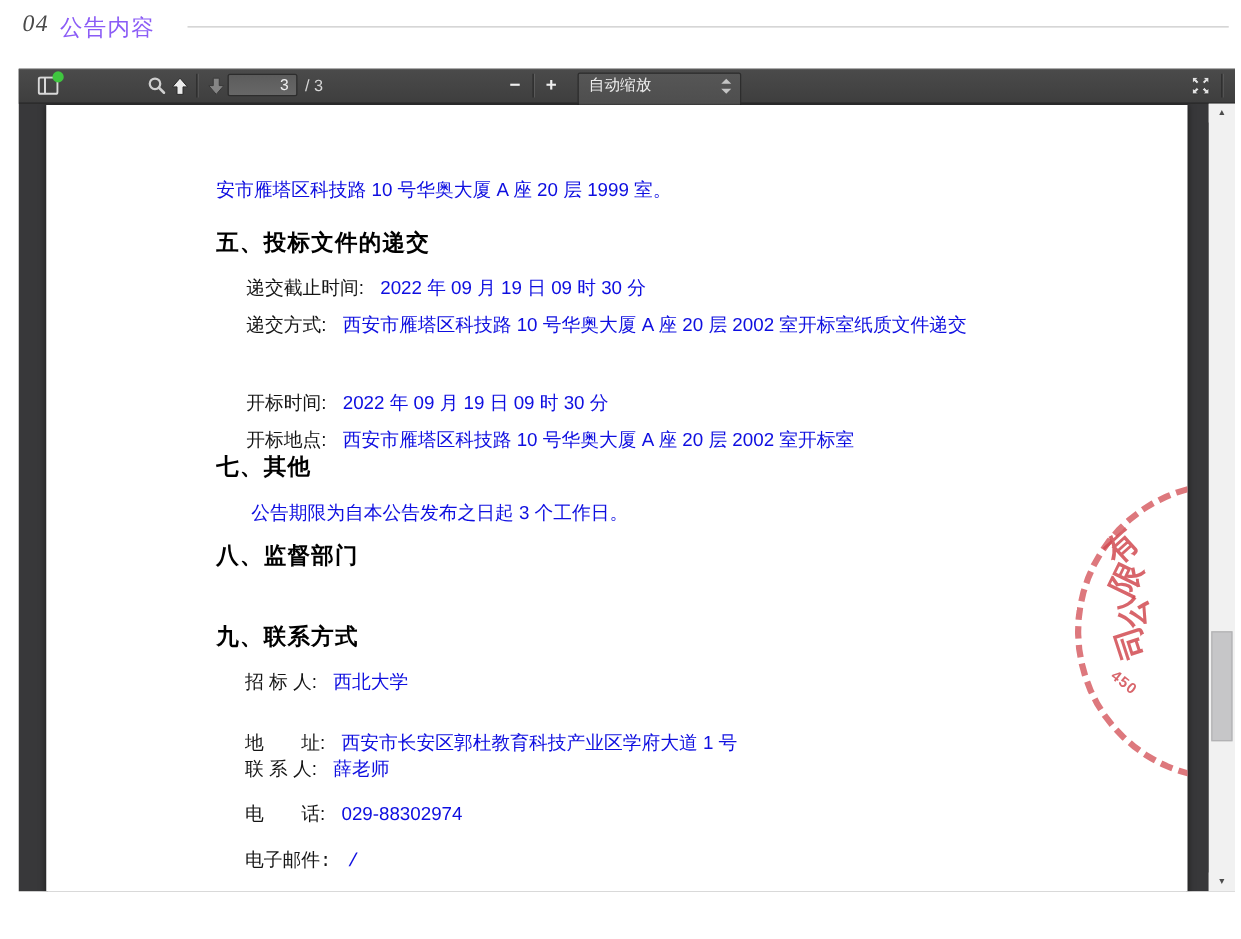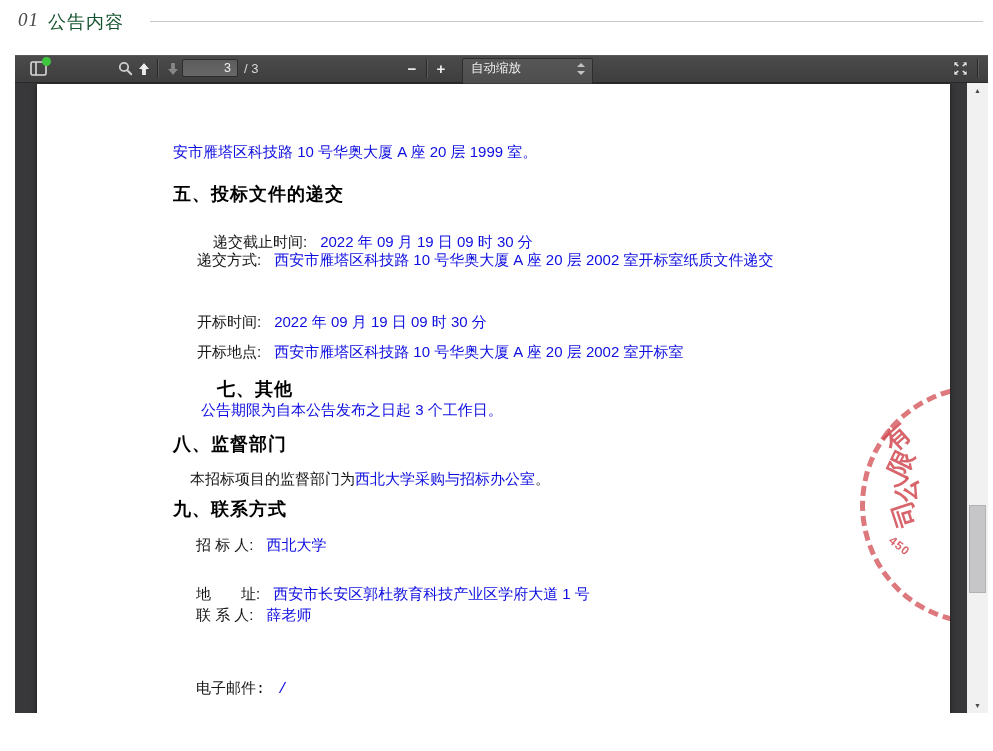--- a/index.html
+++ b/index.html
@@ -8,21 +8,21 @@
     background:#ffffff;
     font-family:"Liberation Sans","DejaVu Sans",sans-serif;
   }
   
   .hdr{position:absolute;left:0;top:0;width:993px;height:42px;}
   .hdr-num{
     position:absolute;left:18px;top:9px;
     font-family:"Liberation Serif","DejaVu Serif",serif;
     font-style:italic;font-size:19px;color:#4a4a4a;letter-spacing:1px;
   }
-  .hdr-title{position:absolute;left:48px;top:10px;font-size:18px;color:#14532d;letter-spacing:1px;}
+  .hdr-title{position:absolute;left:48px;top:10px;font-size:18px;color:#8b5cf6;letter-spacing:1px;}
   .hdr-rule{position:absolute;left:150px;right:10px;top:21px;height:0;border-top:1px solid #c9c9c9;}
 
   
   .viewer{position:absolute;left:15px;top:55px;width:973px;height:658px;background:#38383a;}
 
   .toolbar{
     position:absolute;left:0;top:0;right:0;height:27px;
     background:linear-gradient(#4b4b4b,#3e3e3e);
     border-bottom:1px solid #282828;
     box-shadow:inset 0 1px 0 rgba(255,255,255,.08);
@@ -81,21 +81,21 @@
   .ch3{left:856px;top:392px;transform:rotate(-86deg);}
   .ch4{left:854px;top:417px;transform:rotate(-108deg);}
 
   
   .icon{display:block;}
 </style>
 </head>
 <body>
 
 <div class="hdr">
-  <span class="hdr-num">01</span>
+  <span class="hdr-num">04</span>
   <span class="hdr-title">公告内容</span>
   <div class="hdr-rule"></div>
 </div>
 
 <div class="viewer">
 
   <div class="toolbar">
 
     <button class="tb-btn" style="left:11px;">
       <svg class="icon" width="17" height="15" viewBox="0 0 17 15">
@@ -157,51 +157,51 @@
     </button>
     <div class="tb-sep" style="left:962px;"></div>
   </div>
 
   <div class="scrollarea">
     <div class="pdf-page">
 
       <div class="line blue" style="left:136px;top:59px;">安市雁塔区科技路 10 号华奥大厦 A 座 20 层 1999 室。</div>
 
       <div class="doc-h" style="top:98px;">五、投标文件的递交</div>
-      <div class="line" style="left:176px;top:137px;margin-top:12px;">
+      <div class="line" style="left:160px;top:137px;">
         <span>递交截止时间:</span><span class="val blue">2022 年 09 月 19 日 09 时 30 分</span>
       </div>
       <div class="line" style="left:160px;top:167px;">
         <span>递交方式:</span><span class="val blue">西安市雁塔区科技路 10 号华奥大厦 A 座 20 层 2002 室开标室纸质文件递交</span>
       </div>
 
       <div class="line" style="left:160px;top:229px;">
         <span>开标时间:</span><span class="val blue">2022 年 09 月 19 日 09 时 30 分</span>
       </div>
       <div class="line" style="left:160px;top:259px;">
         <span>开标地点:</span><span class="val blue">西安市雁塔区科技路 10 号华奥大厦 A 座 20 层 2002 室开标室</span>
       </div>
 
-      <div class="doc-h" style="top:293px;margin-left:44px;">七、其他</div>
+      <div class="doc-h" style="top:277px;">七、其他</div>
       <div class="line blue" style="left:164px;top:317px;">公告期限为自本公告发布之日起 3 个工作日。</div>
 
       <div class="doc-h" style="top:348px;">八、监督部门</div>
-      <div class="line" style="left:153px;top:386px;">
-        <span>本招标项目的监督部门为</span><span class="blue">西北大学采购与招标办公室</span><span>。</span>
-      </div>
 
       <div class="doc-h" style="top:413px;">九、联系方式</div>
       <div class="line" style="left:159px;top:452px;">
         <span>招 标 人:</span><span class="val blue">西北大学</span>
       </div>
       <div class="line" style="left:159px;top:501px;">
         <span>地　　址:</span><span class="val blue">西安市长安区郭杜教育科技产业区学府大道 1 号</span>
       </div>
       <div class="line" style="left:159px;top:522px;">
         <span>联 系 人:</span><span class="val blue">薛老师</span>
+      </div>
+      <div class="line" style="left:159px;top:558px;">
+        <span>电　　话:</span><span class="val blue">029-88302974</span>
       </div>
       <div class="line" style="left:159px;top:595px;font-family:Liberation Mono, monospace;">
         <span>电子邮件:</span><span class="val blue">/</span>
       </div>
 
       <div class="stamp-ring"></div>
       <span class="stamp-ch ch1">有</span>
       <span class="stamp-ch ch2">限</span>
       <span class="stamp-ch ch3">公</span>
       <span class="stamp-ch ch4">司</span>

